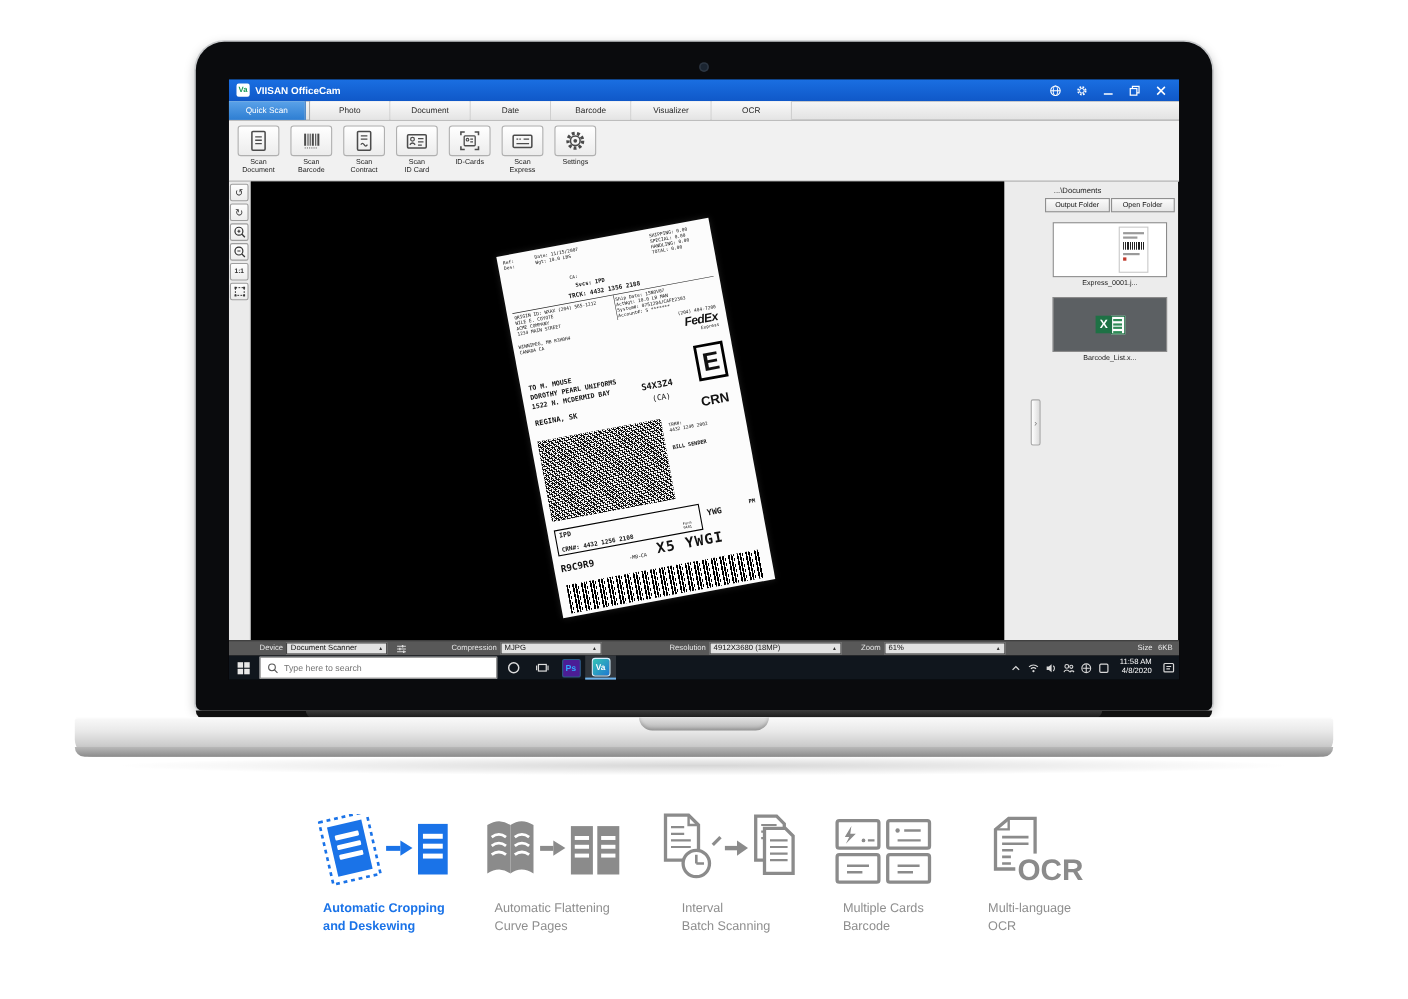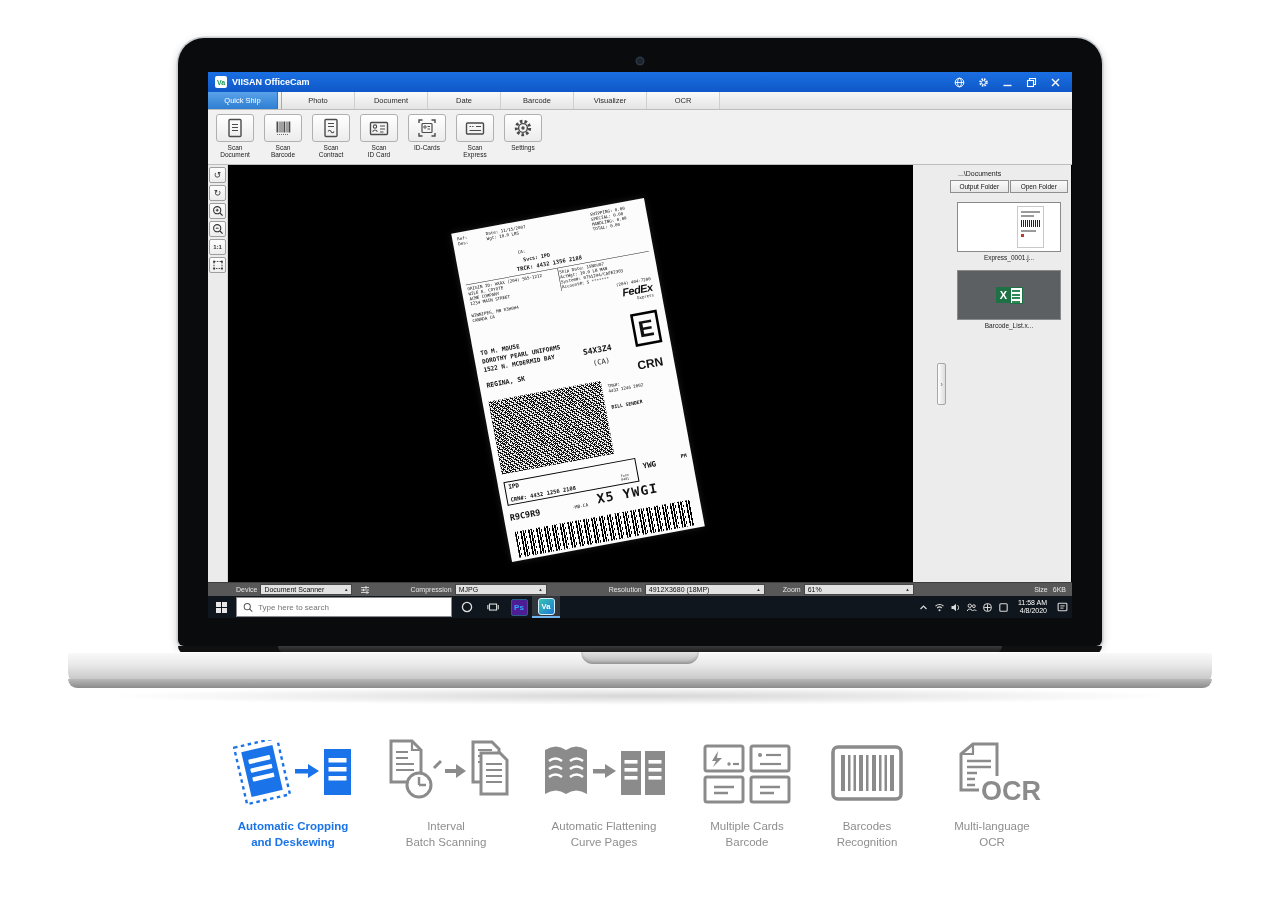--- a/index.html
+++ b/index.html
@@ -150,21 +150,21 @@
     background:linear-gradient(135deg,#35c4b5,#1f78d1); color:#fff;
     font:bold 7.5px "Liberation Sans",sans-serif; display:flex; align-items:center;
     justify-content:center; border:1px solid #d7f0ff; }
   .tray { margin-left:auto; display:flex; align-items:center; gap:5px; padding-right:3px; }
   .clock { text-align:right; font-size:7px; line-height:8px; color:#fff; margin:0 4px; }
 
   
   .features { position:absolute; left:0; top:736px; width:1280px; display:flex;
     justify-content:center; gap:28px; align-items:flex-end; }
   .feature { display:flex; flex-direction:column; align-items:center; gap:12px; }
-  .flabel { font-size:11.5px; line-height:16px; color:#8e8e8e; text-align:center; }
+  .flabel { font-size:11.5px; line-height:16px; color:#8e8e8e; }
   .feature.accent .flabel { color:#1a73e8; font-weight:bold; }
   svg { display:block; }
 </style>
 </head>
 <body>
 
 <div class="bezel">
   <div class="camera"></div>
 </div>
 
@@ -190,21 +190,21 @@
           <rect x="1.5" y="3.5" width="6" height="6" stroke-width="1.1"></rect>
           <path d="M3.5 3.5 V1.5 h6 v6 h-2" stroke-width="1.1"></path>
         </svg>
       <svg width="11" height="11" viewBox="0 0 11 11" stroke="#fff">
           <path d="M2 2 L9 9 M9 2 L2 9" stroke-width="1.4"></path>
         </svg>
     </span>
   </div>
 
   <div class="tabbar">
-    <div class="tab active">Quick Ship</div>
+    <div class="tab active">Quick Scan</div>
     <div class="tabsep"></div>
     <div class="tab">Photo</div>
     <div class="tab">Document</div>
     <div class="tab">Date</div>
     <div class="tab">Barcode</div>
     <div class="tab">Visualizer</div>
     <div class="tab">OCR</div>
   </div>
 
   <div class="toolbar">
@@ -565,41 +565,20 @@
       <rect x="62" y="29" width="13" height="4.5" fill="#1a73e8"></rect>
         <polygon points="75,24 86,31 75,38" fill="#1a73e8"></polygon>
       <rect x="91" y="9" width="27" height="46" fill="#1a73e8"></rect>
       <rect x="95.5" y="18" width="18" height="4.5" fill="#fff"></rect>
         <rect x="95.5" y="27" width="18" height="4.5" fill="#fff"></rect>
         <rect x="95.5" y="36" width="18" height="4.5" fill="#fff"></rect>
     </svg>
     <div class="flabel">
         <div>Automatic Cropping</div>
         <div>and Deskewing</div>
-      </div>
-  </div>
-
-  <div class="feature">
-    <svg width="130" height="70" viewBox="0 0 130 70" stroke="#8b8b8b" fill="none">
-      <path d="M10 5 h21 l9 9 v32 h-30 z" stroke-width="3" fill="#fff"></path>
-        <path d="M31 5 v9 h9" stroke-width="2.2"></path>
-      <path d="M15 16 h12 M15 22 h12 M15 28 h18 M15 34 h18" stroke-width="2"></path>
-      <circle cx="38" cy="49" r="12" fill="#fff" stroke-width="3"></circle>
-        <path d="M38 49 V41 M38 49 h7" stroke-width="2.4"></path>
-      <path d="M53 32 l7 -7" stroke-width="3"></path>
-      <rect x="64" y="33" width="11" height="4" fill="#8b8b8b" stroke="none"></rect>
-        <polygon points="75,28 85,35 75,42" fill="#8b8b8b" stroke="none"></polygon>
-      <path d="M92 6 h19 l7 7 v33 h-26 z" fill="#fff" stroke-width="3"></path>
-        <path d="M97 14 h14 M97 20 h14 M97 26 h14" stroke-width="2"></path>
-      <path d="M100 17 h19 l7 7 v34 h-26 z" fill="#fff" stroke-width="3"></path>
-        <path d="M105 28 h16 M105 34 h16 M105 40 h16 M105 46 h16" stroke-width="2"></path>
-    </svg>
-    <div class="flabel">
-        <div>Interval</div>
-        <div>Batch Scanning</div>
       </div>
   </div>
 
   <div class="feature">
     <svg width="130" height="66" viewBox="0 0 130 66">
       <path d="M6 10 Q17 3 27 10 L27 54 Q17 47 6 54 Z" fill="#8b8b8b"></path>
         <path d="M27 10 Q37 3 48 10 L48 54 Q37 47 27 54 Z" fill="#8b8b8b"></path>
       <g stroke="#fff" stroke-width="2.6" fill="none">
         <path d="M10 21 Q16.5 16 23 21"></path>
           <path d="M10 29 Q16.5 24 23 29"></path>
@@ -621,60 +600,61 @@
           <rect x="109.5" y="36" width="13" height="3.6"></rect>
         </g>
     </svg>
     <div class="flabel">
         <div>Automatic Flattening</div>
         <div>Curve Pages</div>
       </div>
   </div>
 
   <div class="feature">
+    <svg width="130" height="70" viewBox="0 0 130 70" stroke="#8b8b8b" fill="none">
+      <path d="M10 5 h21 l9 9 v32 h-30 z" stroke-width="3" fill="#fff"></path>
+        <path d="M31 5 v9 h9" stroke-width="2.2"></path>
+      <path d="M15 16 h12 M15 22 h12 M15 28 h18 M15 34 h18" stroke-width="2"></path>
+      <circle cx="38" cy="49" r="12" fill="#fff" stroke-width="3"></circle>
+        <path d="M38 49 V41 M38 49 h7" stroke-width="2.4"></path>
+      <path d="M53 32 l7 -7" stroke-width="3"></path>
+      <rect x="64" y="33" width="11" height="4" fill="#8b8b8b" stroke="none"></rect>
+        <polygon points="75,28 85,35 75,42" fill="#8b8b8b" stroke="none"></polygon>
+      <path d="M92 6 h19 l7 7 v33 h-26 z" fill="#fff" stroke-width="3"></path>
+        <path d="M97 14 h14 M97 20 h14 M97 26 h14" stroke-width="2"></path>
+      <path d="M100 17 h19 l7 7 v34 h-26 z" fill="#fff" stroke-width="3"></path>
+        <path d="M105 28 h16 M105 34 h16 M105 40 h16 M105 46 h16" stroke-width="2"></path>
+    </svg>
+    <div class="flabel">
+        <div>Interval</div>
+        <div>Batch Scanning</div>
+      </div>
+  </div>
+
+  <div class="feature">
     <svg width="100" height="66" viewBox="0 0 100 66" stroke="#8b8b8b" fill="none">
       <rect x="8" y="6" width="38" height="25" rx="2" stroke-width="3"></rect>
         <rect x="54" y="6" width="38" height="25" rx="2" stroke-width="3"></rect>
       <rect x="8" y="37" width="38" height="25" rx="2" stroke-width="3"></rect>
         <rect x="54" y="37" width="38" height="25" rx="2" stroke-width="3"></rect>
       <polygon points="21,11 15,21 19,21 16,27 25,18 20,18" fill="#8b8b8b" stroke="none"></polygon>
       <circle cx="32" cy="24" r="1.7" fill="#8b8b8b" stroke="none"></circle>
         <path d="M36 24 h6" stroke-width="2.2"></path>
       <circle cx="63" cy="15" r="2" fill="#8b8b8b" stroke="none"></circle>
         <path d="M69 15 h15" stroke-width="2.2"></path>
         <path d="M63 24 h21" stroke-width="2.2"></path>
       <path d="M17 47 h20 M17 53 h14" stroke-width="2.4"></path>
         <path d="M63 47 h20 M63 53 h14" stroke-width="2.4"></path>
     </svg>
     <div class="flabel">
         <div>Multiple Cards</div>
         <div>Barcode</div>
       </div>
   </div>
 
-  <div class="feature">
-    <svg width="84" height="66" viewBox="0 0 84 66">
-      <rect x="8" y="7" width="68" height="52" rx="5" fill="none" stroke="#8b8b8b" stroke-width="3.6"></rect>
-      <g fill="#8b8b8b">
-          <rect x="16" y="15" width="4" height="36"></rect>
-          <rect x="23" y="15" width="2.5" height="36"></rect>
-          <rect x="28.5" y="15" width="2.5" height="36"></rect>
-          <rect x="34" y="15" width="4" height="36"></rect>
-          <rect x="41" y="15" width="2.5" height="36"></rect>
-          <rect x="47" y="15" width="4" height="36"></rect>
-          <rect x="54" y="15" width="2.5" height="36"></rect>
-          <rect x="59.5" y="15" width="2.5" height="36"></rect>
-          <rect x="65" y="15" width="4" height="36"></rect>
-        </g>
-    </svg>
-    <div class="flabel">
-        <div>Barcodes</div>
-        <div>Recognition</div>
-      </div>
-  </div>
 
 
   <div class="feature">
     <svg width="110" height="66" viewBox="0 0 110 66">
       <path d="M36 4 H60 V50 H24 V14 Z" fill="#fff" stroke="#8b8b8b" stroke-width="3"></path>
       <path d="M36 4 V14 H24" fill="none" stroke="#8b8b8b" stroke-width="2.2"></path>
       <path d="M30 21 h24 M30 27 h24 M30 33 h10 M30 39 h8 M30 45 h8" stroke="#8b8b8b" stroke-width="2.4"></path>
       <rect x="42" y="36" width="66" height="28" fill="#fff"></rect>
       <text x="44" y="60" font-size="27" font-weight="bold" fill="#8b8b8b" style="font-family:'Liberation Sans',sans-serif">OCR</text>
     </svg>

